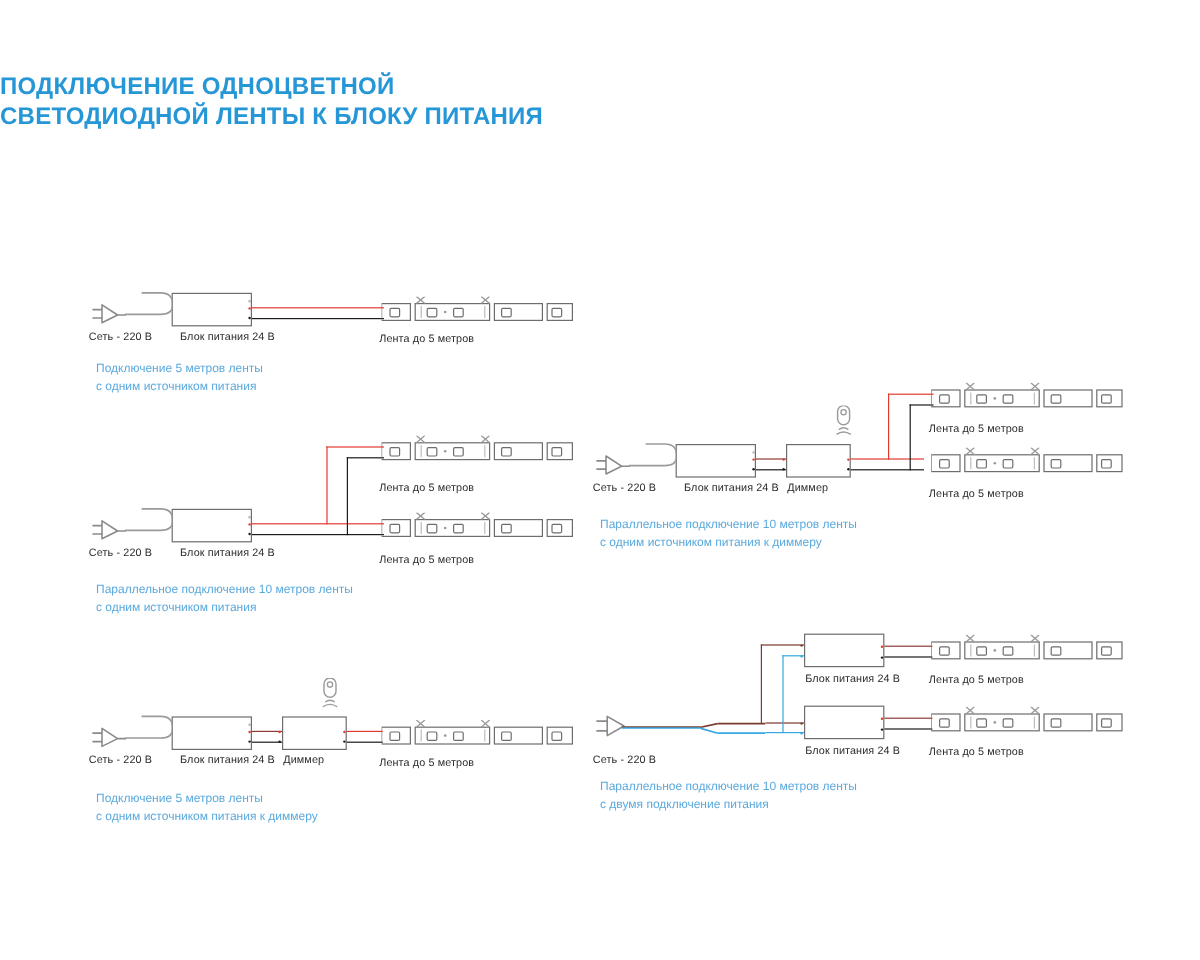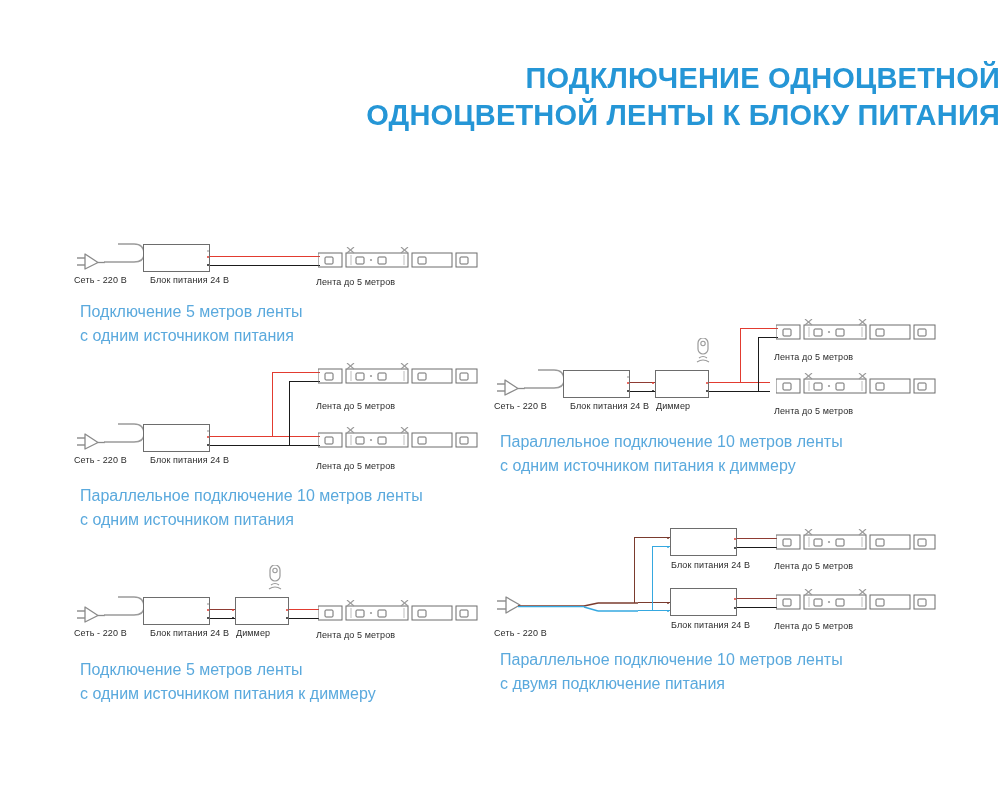--- a/index.html
+++ b/index.html
@@ -9,36 +9,36 @@
     font-family:"Liberation Sans", sans-serif;
     position:relative;
     overflow:hidden;
   }
   .page{position:absolute;inset:0;}
 
   
   .title{
     position:absolute;
     left:0;right:0;top:60px;
-    text-align:right;
+    text-align:left;
     color:#2596d6;
     font-weight:bold;
-    font-size:29px;
+    font-size:20px;
     line-height:1.26;
     letter-spacing:.2px;
   }
   .title span{display:block;}
 
   
   .diagram{position:absolute;}
 
   .caption{
     position:absolute;
     color:#5aa9dd;
-    font-size:16px;
+    font-size:10px;
     line-height:1.5;
     white-space:nowrap;
   }
   .caption span{display:block;}
 
   .devlabel{
     position:absolute;
     color:#2b2b2b;
     font-size:9px;
     white-space:nowrap;
@@ -79,21 +79,21 @@
   .strip{position:absolute;height:20px;}
   .strip svg{display:block;}
 </style>
 </head>
 <body>
 
 <div class="page">
 
   <div class="title">
     <span>ПОДКЛЮЧЕНИЕ ОДНОЦВЕТНОЙ</span>
-    <span>ОДНОЦВЕТНОЙ ЛЕНТЫ К БЛОКУ ПИТАНИЯ</span>
+    <span>СВЕТОДИОДНОЙ ЛЕНТЫ К БЛОКУ ПИТАНИЯ</span>
   </div>
 
   <div class="diagram" style="left:0;top:0;width:1000px;height:800px;">
 
     <div class="plug" style="left:76px;top:252px;">
       <svg width="30" height="22" viewBox="0 0 30 22">
         <line x1="1" y1="6" x2="9" y2="6" stroke="#8a8a8a" stroke-width="1.4"></line>
         <line x1="1" y1="13" x2="9" y2="13" stroke="#8a8a8a" stroke-width="1.4"></line>
         <path d="M9 2 L9 17 L22 10.5 Z" fill="none" stroke="#8a8a8a" stroke-width="1.3" stroke-linejoin="round"></path>
         <line x1="22" y1="10.5" x2="29" y2="10.5" stroke="#8a8a8a" stroke-width="1.3"></line>

